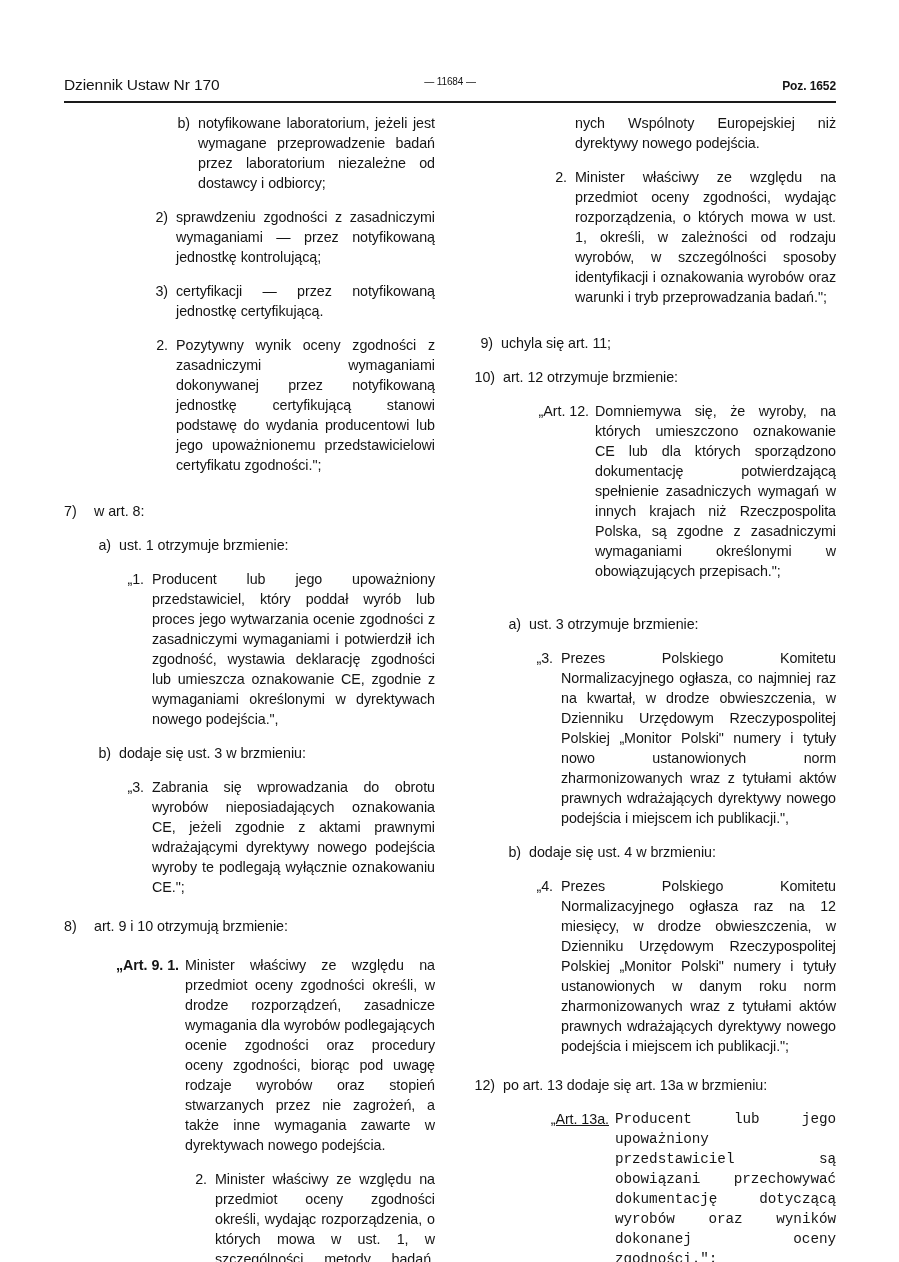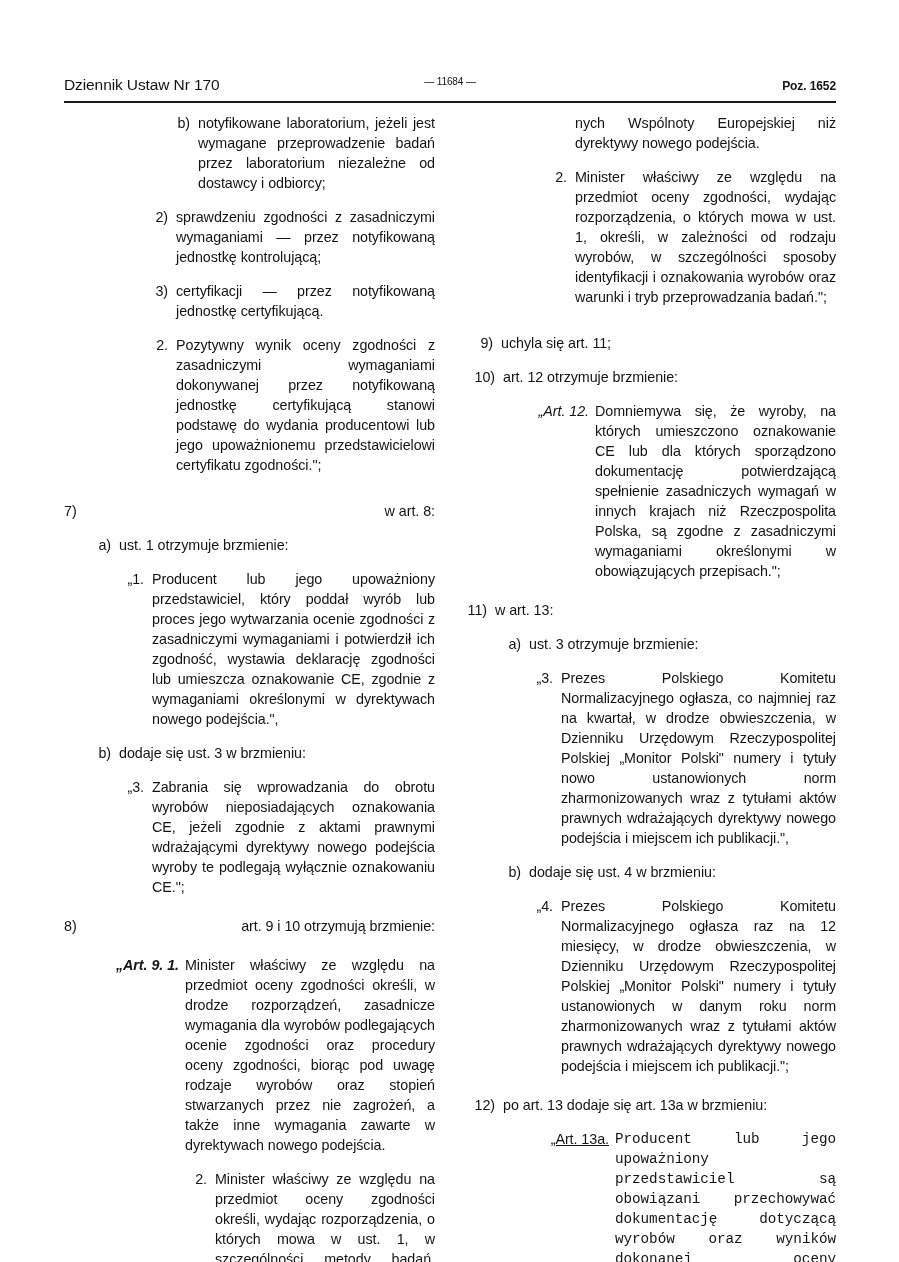--- a/index.html
+++ b/index.html
@@ -120,26 +120,26 @@
   .r-quote { margin-left: 66px; }
   .r-art   { margin-left: 38px; }
 
   .bold { font-weight: 700; }
 
   
   .w30 > .mk { width: 22px; }
   .w30 > .bd { margin-left: 30px; }
   .w26 > .mk { width: 18px; }
   .w26 > .bd { margin-left: 26px; }
-  .w92 > .mk { width: 86px; font-style: italic; }
+  .w92 > .mk { width: 86px; }
   .w92 > .bd { margin-left: 92px; }
   .w112 > .mk { width: 106px; text-decoration: underline; }
   .w112 > .bd { margin-left: 112px; font-family: Liberation Mono, monospace; }
   .w30l > .mk { width: 22px; text-align: left; }
-  .w30l > .bd { margin-left: 30px; text-align: right; }
+  .w30l > .bd { margin-left: 30px; }
 
   
   .page { filter: none; }
 </style>
 </head>
 <body>
 
 <div class="page">
 
   <div class="running-head">
@@ -266,24 +266,20 @@
 
       <div class="gap-m"></div>
 
       <div class="blk hang w92 r-art">
         <span class="mk">„Art. 12.</span>
         <span class="bd">Domniemywa się, że wyroby, na których umieszczono oznakowanie CE lub dla których sporządzono dokumentację potwierdzającą spełnienie zasadniczych wymagań w innych krajach niż Rzeczpospolita Polska, są zgodne z zasadniczymi wymaganiami określonymi w obowiązujących przepisach.";</span>
       </div>
 
       <div class="gap-l"></div>
 
-      <div class="blk nojust hang w30" style="margin-left:0px;">
-        <span class="mk">11)</span>
-        <span class="bd">w art. 13:</span>
-      </div>
 
       <div class="gap-m"></div>
 
       <div class="blk nojust hang w26 r-sub">
         <span class="mk">a)</span>
         <span class="bd">ust. 3 otrzymuje brzmienie:</span>
       </div>
 
       <div class="gap-m"></div>
 

